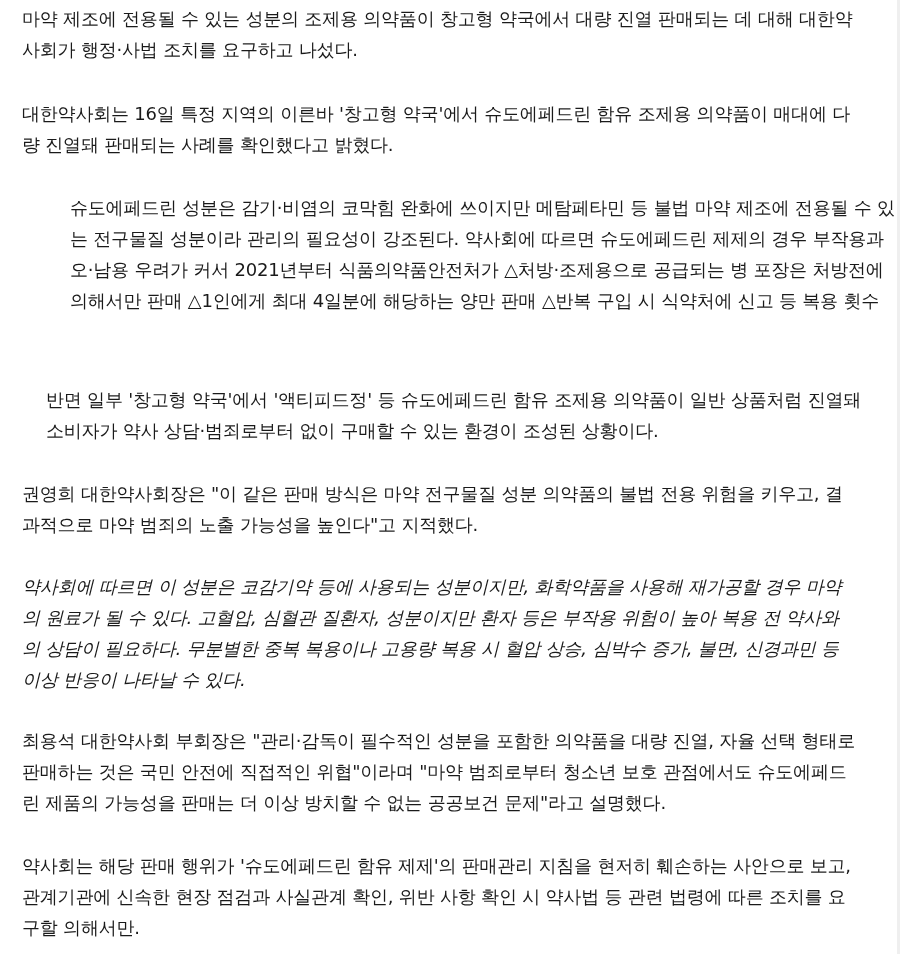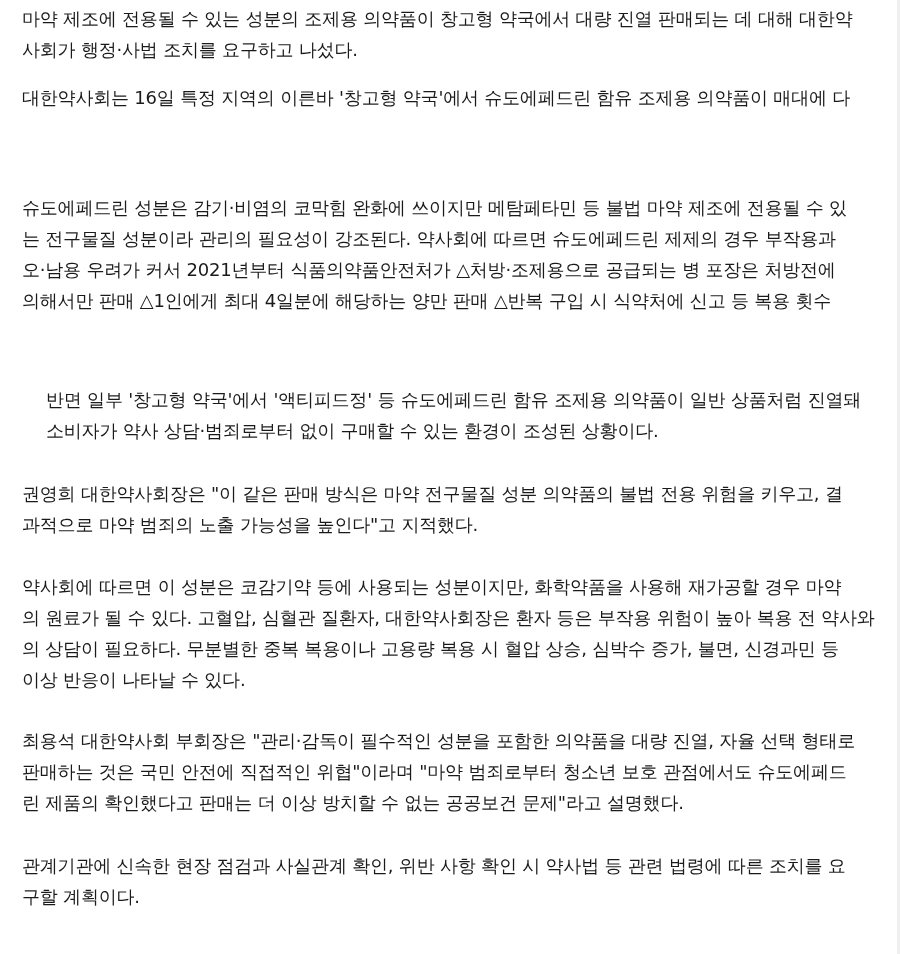--- a/index.html
+++ b/index.html
@@ -28,25 +28,25 @@
       letter-spacing: -0.2px;
       word-break: keep-all;
       overflow-wrap: break-word;
       white-space: normal;
     }
     .line {
       display: block;
       white-space: nowrap;
     }
     .p1 { position: absolute; top: 3px; }
-    .p2 { position: absolute; top: 82px; }
-    .p3 { position: absolute; top: 192px; }
+    .p2 { position: absolute; top: 98px; }
+    .p3 { position: absolute; top: 192px; margin-left: 48px; }
     .p4 { position: absolute; top: 384px; margin-left: 24px; }
     .p5 { position: absolute; top: 478px; }
-    .p6 { position: absolute; top: 571px; }
+    .p6 { position: absolute; top: 571px; font-style: italic; }
     .p7 { position: absolute; top: 725px; }
     .p8 { position: absolute; top: 850px; }
     .right-edge {
       position: absolute;
       right: 0;
       top: 0;
       width: 3px;
       height: 954px;
       background: #efefef;
     }
@@ -56,20 +56,21 @@
 
 <div class="article">
 
   <p class="para p1">
     <span class="line">마약 제조에 전용될 수 있는 성분의 조제용 의약품이 창고형 약국에서 대량 진열 판매되는 데 대해 대한약</span>
     <span class="line">사회가 행정·사법 조치를 요구하고 나섰다.</span>
   </p>
 
   <p class="para p2">
     <span class="line">대한약사회는 16일 특정 지역의 이른바 '창고형 약국'에서 슈도에페드린 함유 조제용 의약품이 매대에 다</span>
+    <span class="line">량 진열돼 판매되는 사례를 확인했다고 밝혔다.</span>
   </p>
 
   <p class="para p3">
     <span class="line">슈도에페드린 성분은 감기·비염의 코막힘 완화에 쓰이지만 메탐페타민 등 불법 마약 제조에 전용될 수 있</span>
     <span class="line">는 전구물질 성분이라 관리의 필요성이 강조된다. 약사회에 따르면 슈도에페드린 제제의 경우 부작용과</span>
     <span class="line">오·남용 우려가 커서 2021년부터 식품의약품안전처가 △처방·조제용으로 공급되는 병 포장은 처방전에</span>
     <span class="line">의해서만 판매 △1인에게 최대 4일분에 해당하는 양만 판매 △반복 구입 시 식약처에 신고 등 복용 횟수</span>
   </p>
 
   <p class="para p4">
@@ -77,31 +78,32 @@
     <span class="line">소비자가 약사 상담·범죄로부터 없이 구매할 수 있는 환경이 조성된 상황이다.</span>
   </p>
 
   <p class="para p5">
     <span class="line">권영희 대한약사회장은 "이 같은 판매 방식은 마약 전구물질 성분 의약품의 불법 전용 위험을 키우고, 결</span>
     <span class="line">과적으로 마약 범죄의 노출 가능성을 높인다"고 지적했다.</span>
   </p>
 
   <p class="para p6">
     <span class="line">약사회에 따르면 이 성분은 코감기약 등에 사용되는 성분이지만, 화학약품을 사용해 재가공할 경우 마약</span>
-    <span class="line">의 원료가 될 수 있다. 고혈압, 심혈관 질환자, 대한약사회장은 환자 등은 부작용 위험이 높아 복용 전 약사와</span>
+    <span class="line">의 원료가 될 수 있다. 고혈압, 심혈관 질환자, 성분이지만 환자 등은 부작용 위험이 높아 복용 전 약사와</span>
     <span class="line">의 상담이 필요하다. 무분별한 중복 복용이나 고용량 복용 시 혈압 상승, 심박수 증가, 불면, 신경과민 등</span>
     <span class="line">이상 반응이 나타날 수 있다.</span>
   </p>
 
   <p class="para p7">
     <span class="line">최용석 대한약사회 부회장은 "관리·감독이 필수적인 성분을 포함한 의약품을 대량 진열, 자율 선택 형태로</span>
     <span class="line">판매하는 것은 국민 안전에 직접적인 위협"이라며 "마약 범죄로부터 청소년 보호 관점에서도 슈도에페드</span>
-    <span class="line">린 제품의 확인했다고 판매는 더 이상 방치할 수 없는 공공보건 문제"라고 설명했다.</span>
+    <span class="line">린 제품의 가능성을 판매는 더 이상 방치할 수 없는 공공보건 문제"라고 설명했다.</span>
   </p>
 
   <p class="para p8">
+    <span class="line">약사회는 해당 판매 행위가 '슈도에페드린 함유 제제'의 판매관리 지침을 현저히 훼손하는 사안으로 보고,</span>
     <span class="line">관계기관에 신속한 현장 점검과 사실관계 확인, 위반 사항 확인 시 약사법 등 관련 법령에 따른 조치를 요</span>
-    <span class="line">구할 계획이다.</span>
+    <span class="line">구할 의해서만.</span>
   </p>
 
 </div>
 
 <div class="right-edge"></div>
 
 </body></html>

